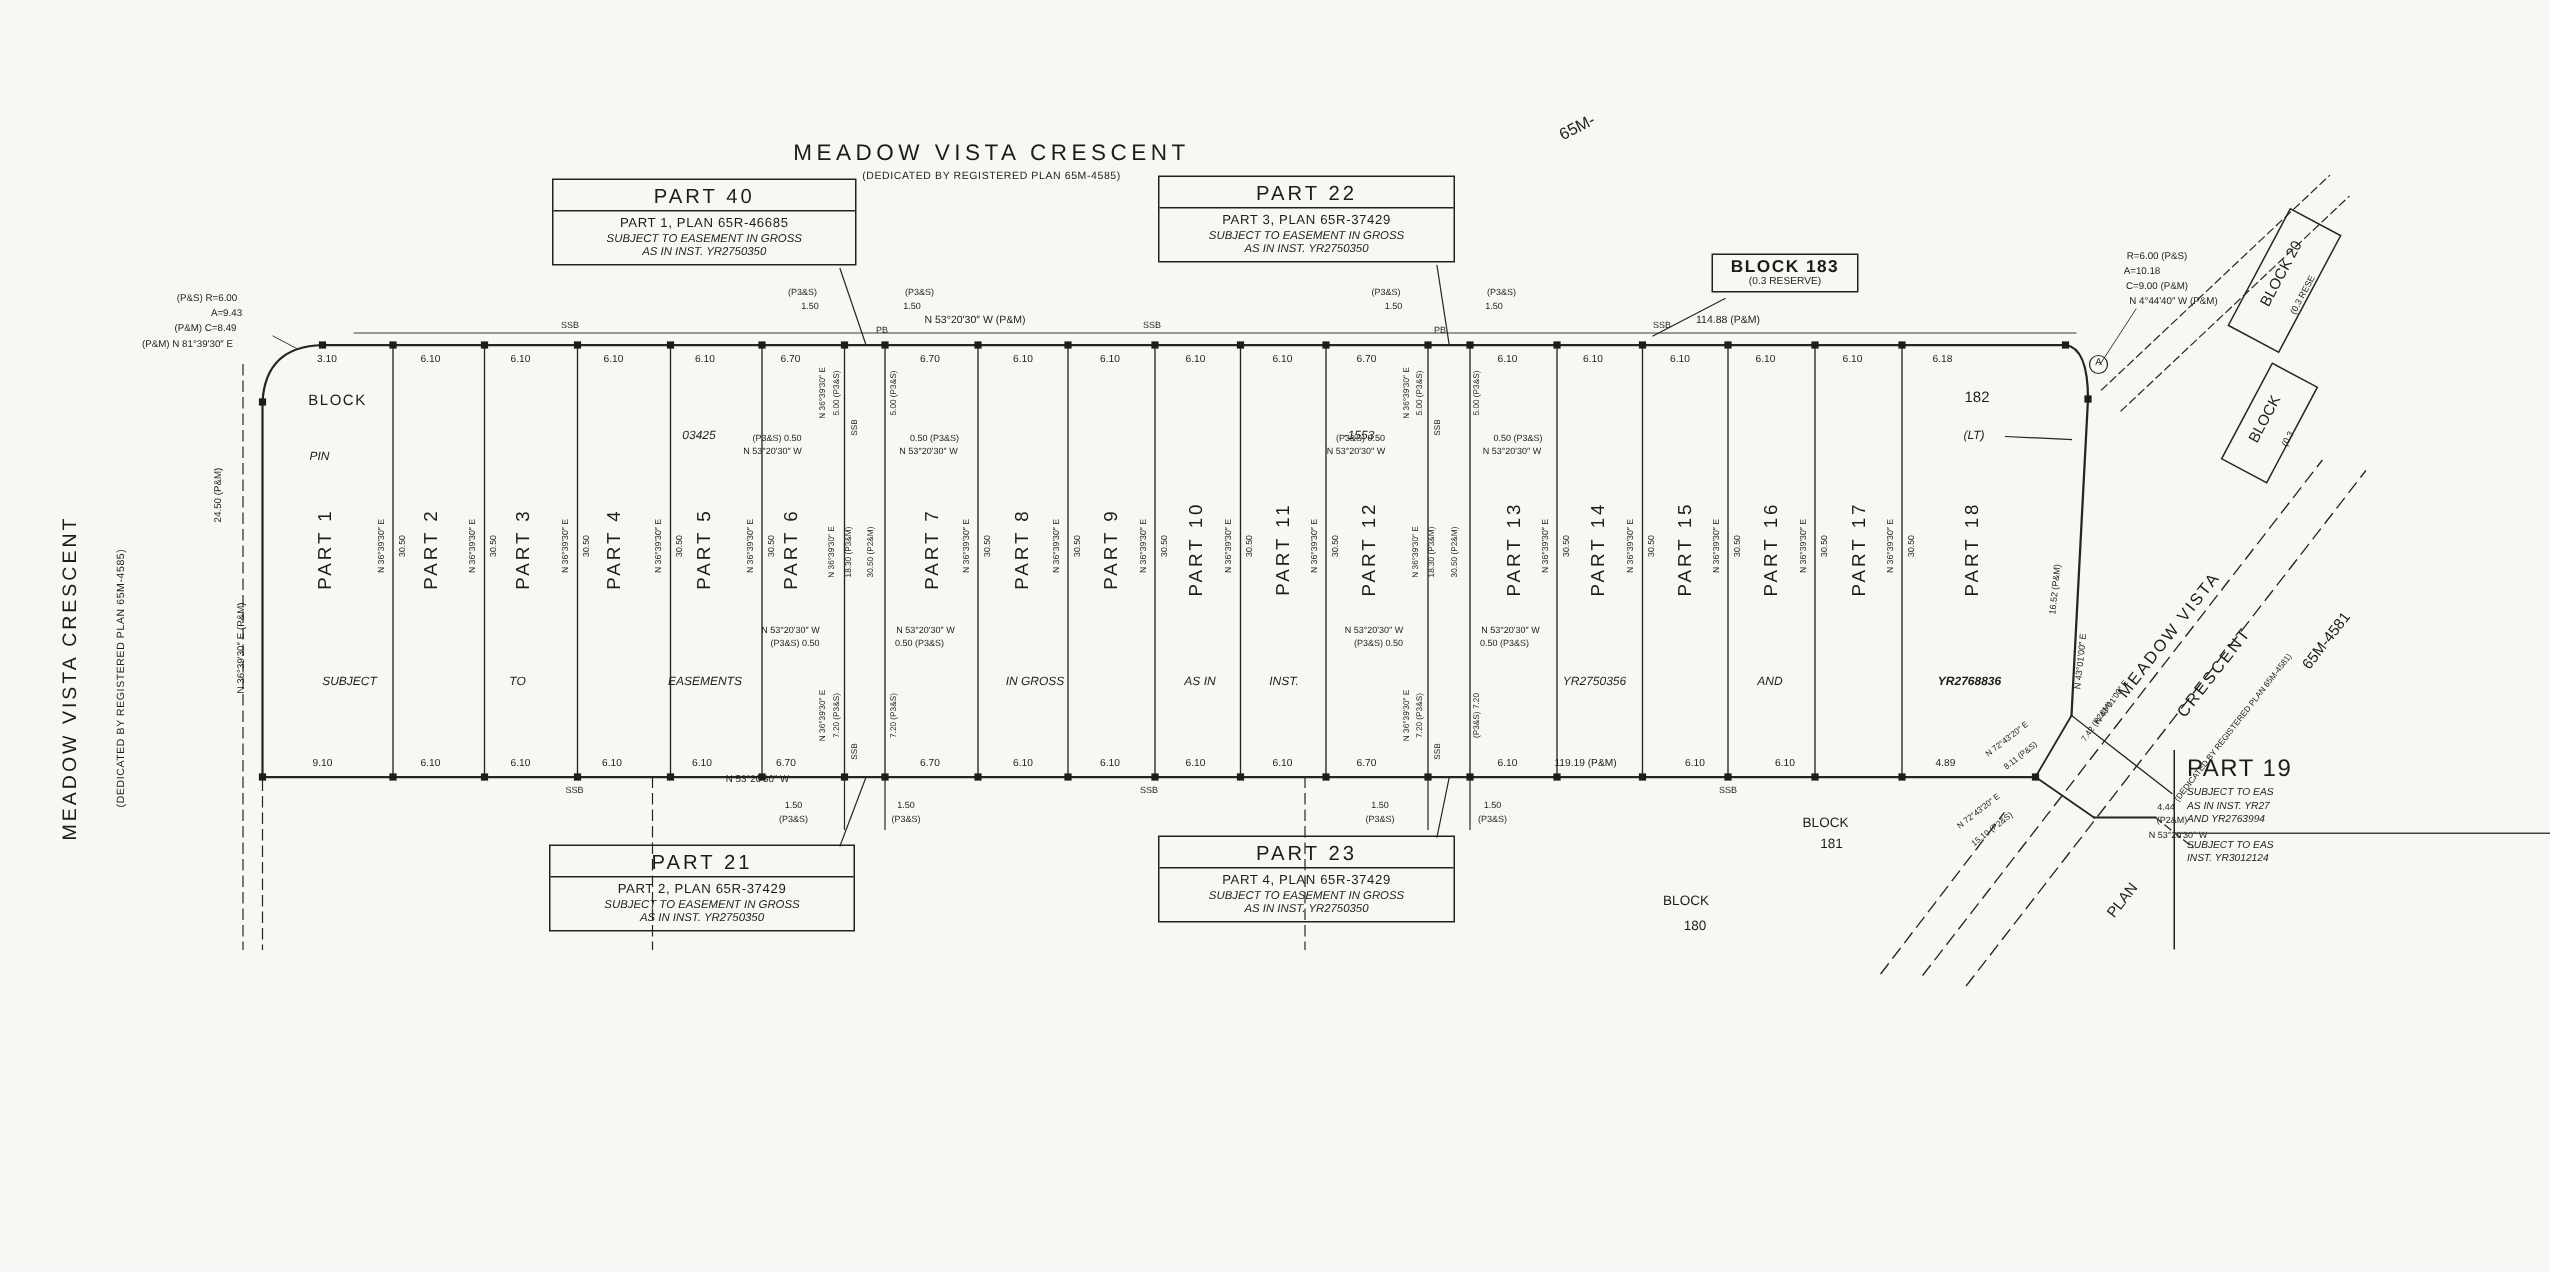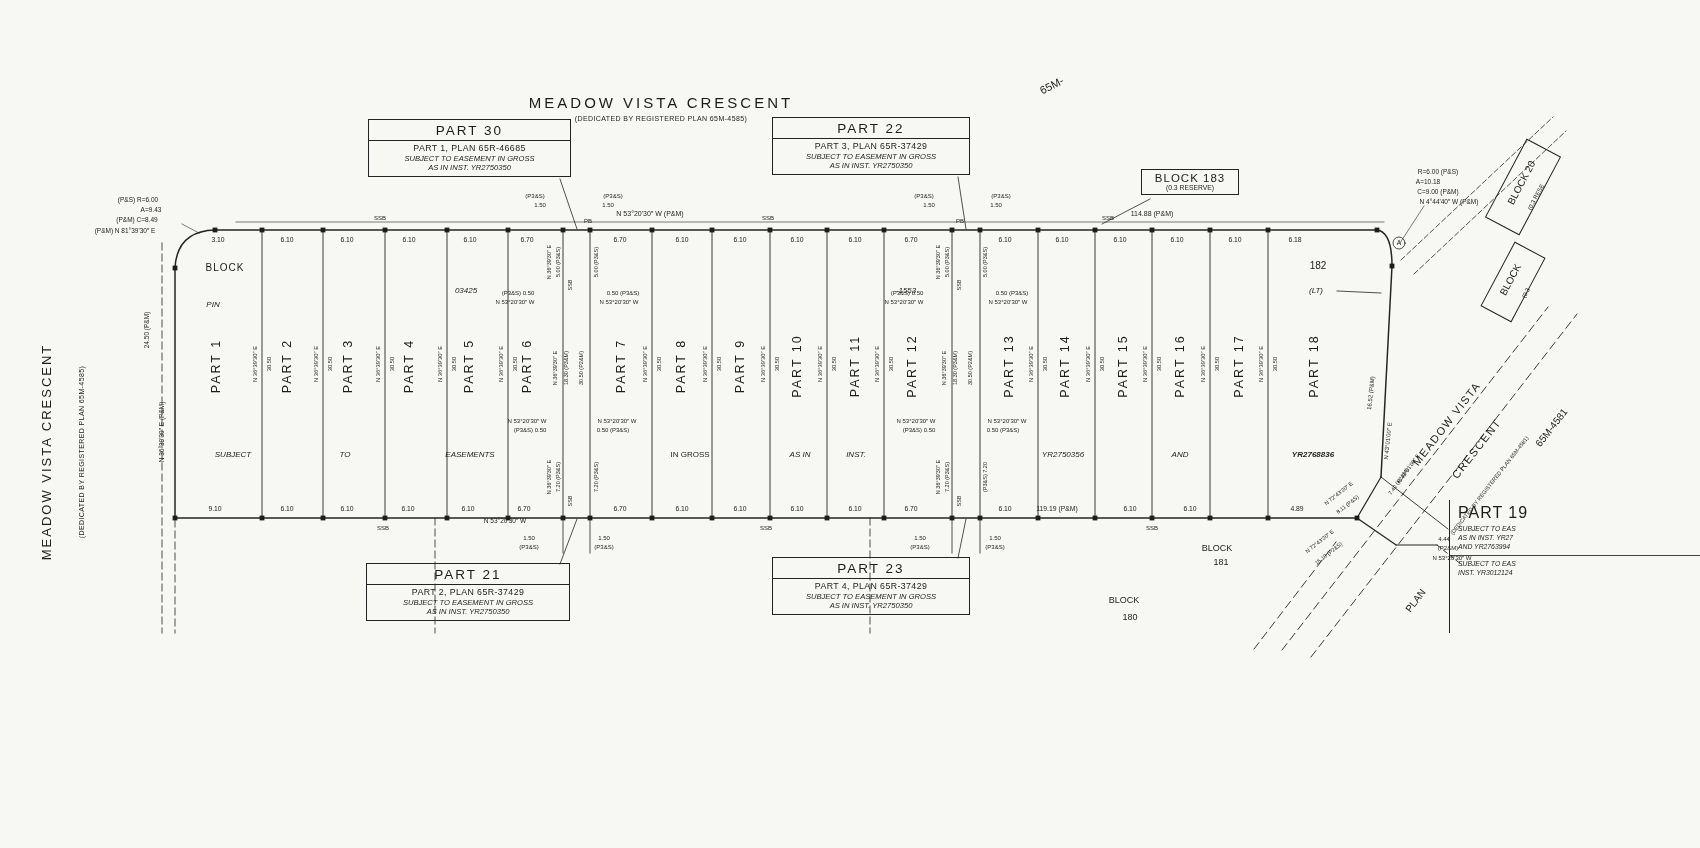--- a/index.html
+++ b/index.html
@@ -6,21 +6,21 @@
   .page{position:relative;width:1700px;height:848px;background:#f7f7f3;overflow:hidden;
         font-family:"Liberation Sans",sans-serif;color:#1c1c1c;}
   #linework{position:absolute;left:0;top:0;width:1700px;height:848px;}
   .lbl{position:absolute;transform:translate(-50%,-50%);white-space:nowrap;line-height:1.05;color:#1c1c1c;}
   .ctr{position:absolute;transform:translate(-50%,-50%);white-space:nowrap;}
   .callout{position:absolute;border:1.3px solid #222;text-align:center;background:transparent;}
   .co-title{font-size:13.5px;letter-spacing:2px;padding:3px 4px 2px;border-bottom:1.3px solid #222;}
   .co-body{padding:2px 3px 3px;}
   .co-plan{font-size:8.8px;letter-spacing:.4px;margin-bottom:1px;}
   .co-note{font-size:7.6px;font-style:italic;line-height:1.25;}
-  .callout.small .co-title{font-size:11.5px;letter-spacing:1px;border-bottom:none;padding:2px 4px 0;}
+  .callout.small .co-title{font-size:11.5px;letter-spacing:1px;border-bottom:none;padding:2px 4px 0;font-weight:bold;}
   .co-sub{font-size:6.8px;padding:0 4px 3px;}
   .panel19{position:absolute;left:1449px;top:500px;width:251px;height:133px;border-left:1.2px solid #222;}
   .p19-head{border-top:1.2px solid #222;border-bottom:1.2px solid #222;font-size:13px;letter-spacing:1.5px;padding:6px 8px 5px;}
   .p19-part{font-size:16px;letter-spacing:1px;padding:4px 8px 2px;}
   .p19-note{font-size:6.8px;font-style:italic;line-height:1.35;padding-left:8px;}
   .p19-sep{border-top:.8px solid #444;margin:3px 0;}
 </style>
 </head>
 <body>
 
@@ -159,21 +159,21 @@
       <div class="lbl" style="left: 162px; top: 432px; font-size: 6.5px; transform: translate(-50%, -50%) rotate(-90deg);">N 36°39'30″ E (P&amp;M)</div>
       <div class="lbl" style="left: 225px; top: 268px; font-size: 10px; letter-spacing: 1px;">BLOCK</div>
       <div class="lbl" style="left: 213px; top: 291px; font-size: 8px; font-style: italic; margin-top: 14px;">PIN</div>
       <div class="lbl" style="left: 466px; top: 291px; font-size: 8px; font-style: italic;">03425</div>
       <div class="lbl" style="left: 906px; top: 291px; font-size: 8px; font-style: italic;">-1553</div>
       <div class="lbl" style="left: 1318px; top: 266px; font-size: 10px;">182</div>
       <div class="lbl" style="left: 1316px; top: 291px; font-size: 8px; font-style: italic;">(LT)</div>
       <div class="lbl" style="left: 233px; top: 455px; font-size: 8px; font-style: italic;">SUBJECT</div>
       <div class="lbl" style="left: 345px; top: 455px; font-size: 8px; font-style: italic;">TO</div>
       <div class="lbl" style="left: 470px; top: 455px; font-size: 8px; font-style: italic;">EASEMENTS</div>
-      <div class="lbl" style="left: 690px; top: 455px; font-size: 8px; ">IN GROSS</div>
+      <div class="lbl" style="left: 690px; top: 455px; font-size: 8px; font-style: italic;">IN GROSS</div>
       <div class="lbl" style="left: 800px; top: 455px; font-size: 8px; font-style: italic;">AS IN</div>
       <div class="lbl" style="left: 856px; top: 455px; font-size: 8px; font-style: italic;">INST.</div>
       <div class="lbl" style="left: 1063px; top: 455px; font-size: 8px; font-style: italic;">YR2750356</div>
       <div class="lbl" style="left: 1180px; top: 455px; font-size: 8px; font-style: italic;">AND</div>
       <div class="lbl" style="left: 1313px; top: 455px; font-size: 8px; font-style: italic; font-weight: bold;">YR2768836</div>
       <div class="lbl" style="left: 535px; top: 196px; font-size: 6px;">(P3&amp;S)</div>
       <div class="lbl" style="left: 540px; top: 205px; font-size: 6px;">1.50</div>
       <div class="lbl" style="left: 613px; top: 196px; font-size: 6px;">(P3&amp;S)</div>
       <div class="lbl" style="left: 608px; top: 205px; font-size: 6px;">1.50</div>
       <div class="lbl" style="left: 550px; top: 262px; font-size: 5.5px; transform: translate(-50%, -50%) rotate(-90deg);">N 36°39'30″ E</div>
@@ -340,21 +340,21 @@
       <div class="lbl" style="left: 1297px; top: 509px; font-size: 6.8px;">4.89</div>
     </div>
 
   <div class="ctr" style="left:661px;top:102px;font-size:15px;letter-spacing:3px;">MEADOW VISTA CRESCENT</div>
   <div class="ctr" style="left:661px;top:118px;font-size:7px;letter-spacing:.4px;">(DEDICATED BY REGISTERED PLAN 65M-4585)</div>
 
   <div class="ctr" style="left:46px;top:452px;font-size:13px;letter-spacing:2px;transform:translate(-50%,-50%) rotate(-90deg);">MEADOW VISTA CRESCENT</div>
   <div class="ctr" style="left:81px;top:452px;font-size:7px;letter-spacing:.4px;transform:translate(-50%,-50%) rotate(-90deg);">(DEDICATED BY REGISTERED PLAN 65M-4585)</div>
 
   <div class="callout" style="left:368px;top:119px;width:201px;">
-    <div class="co-title">PART 30</div>
+    <div class="co-title">PART 40</div>
     <div class="co-body">
       <div class="co-plan">PART 1, PLAN 65R-46685</div>
       <div class="co-note">SUBJECT TO EASEMENT IN GROSS</div>
       <div class="co-note">AS IN INST. YR2750350</div>
     </div>
   </div>
 
   <div class="callout" style="left:772px;top:117px;width:196px;">
     <div class="co-title">PART 22</div>
     <div class="co-body">

